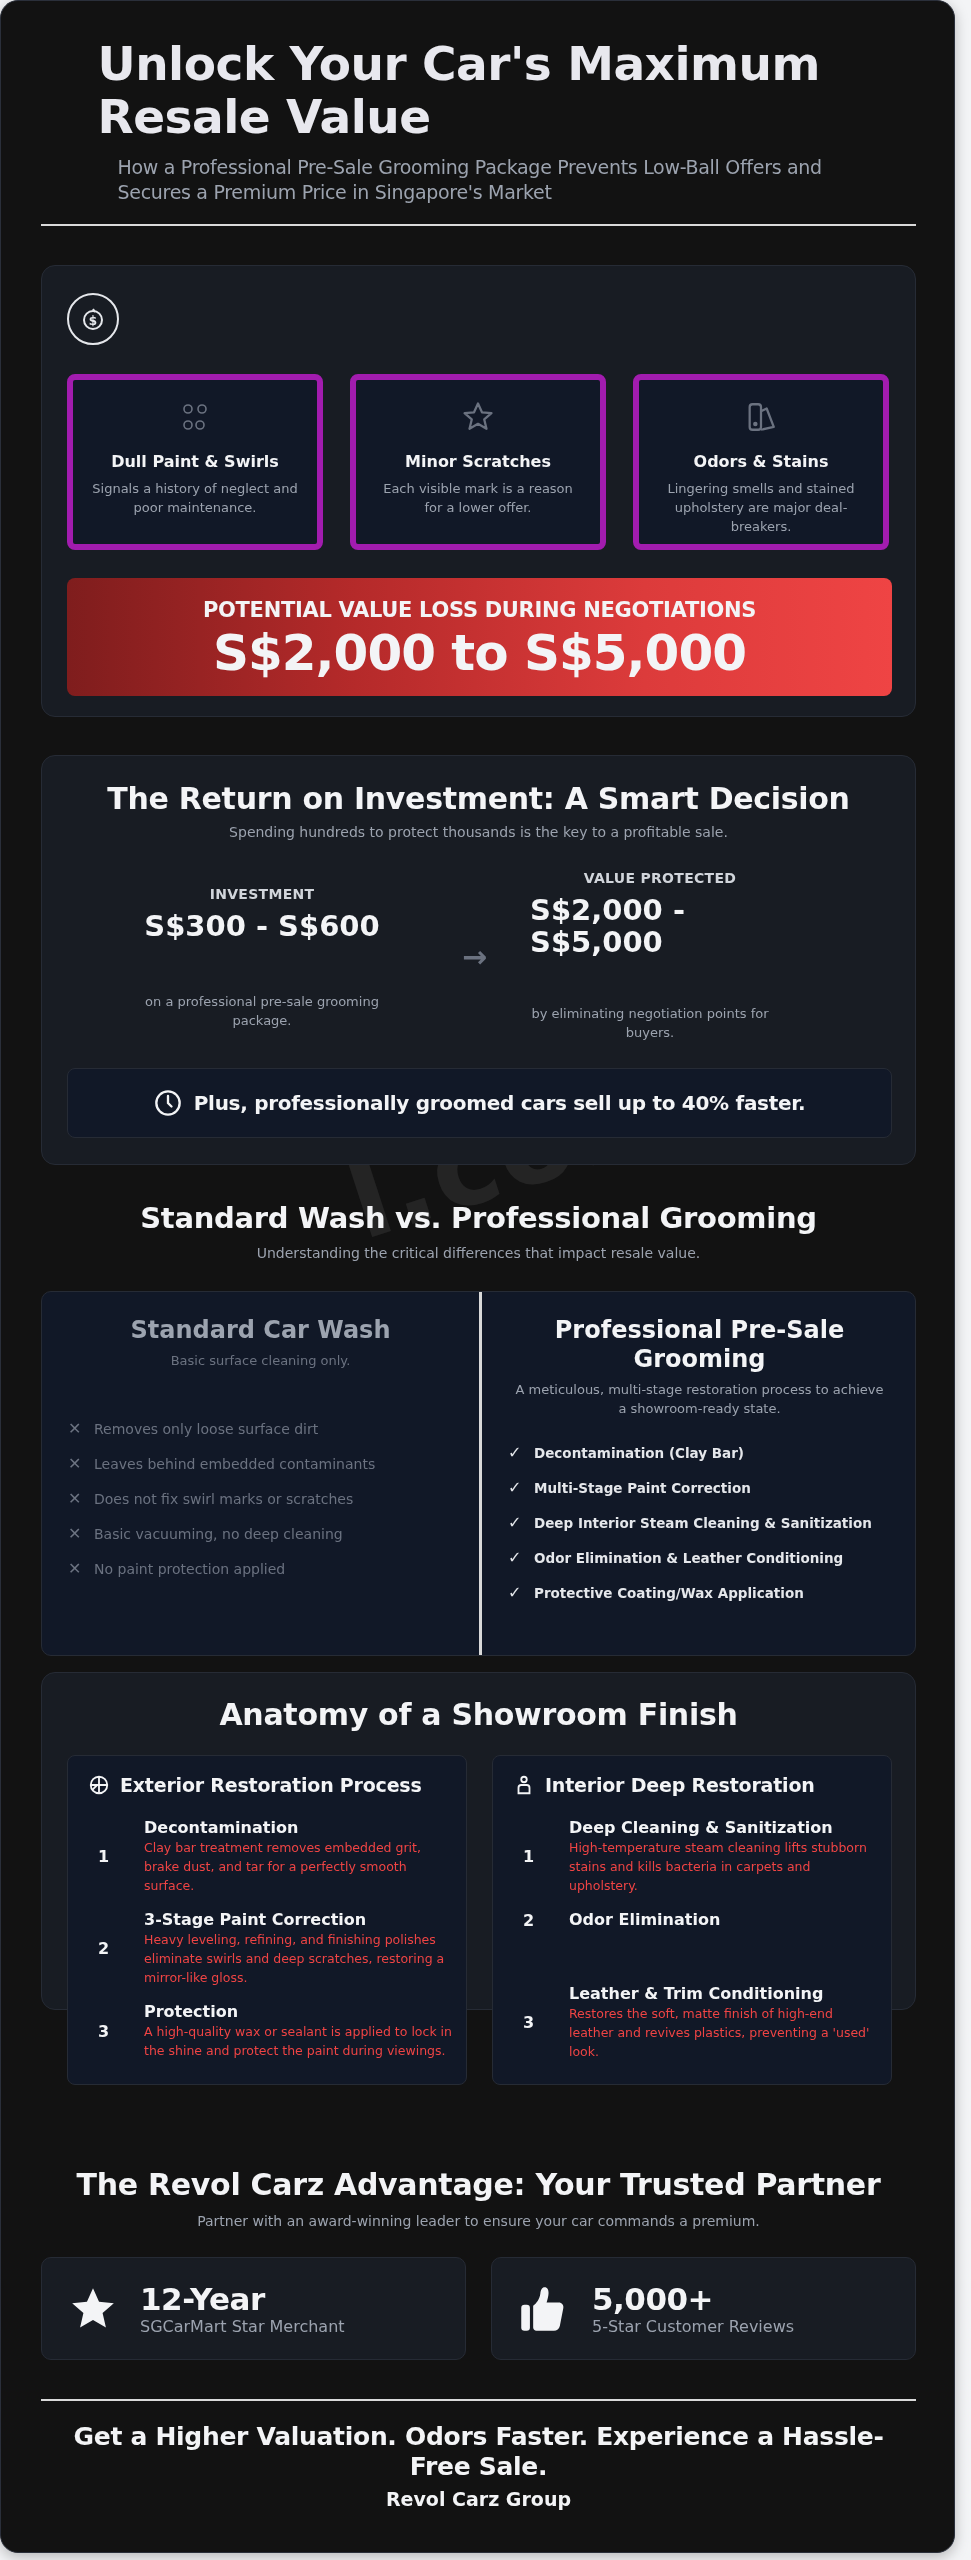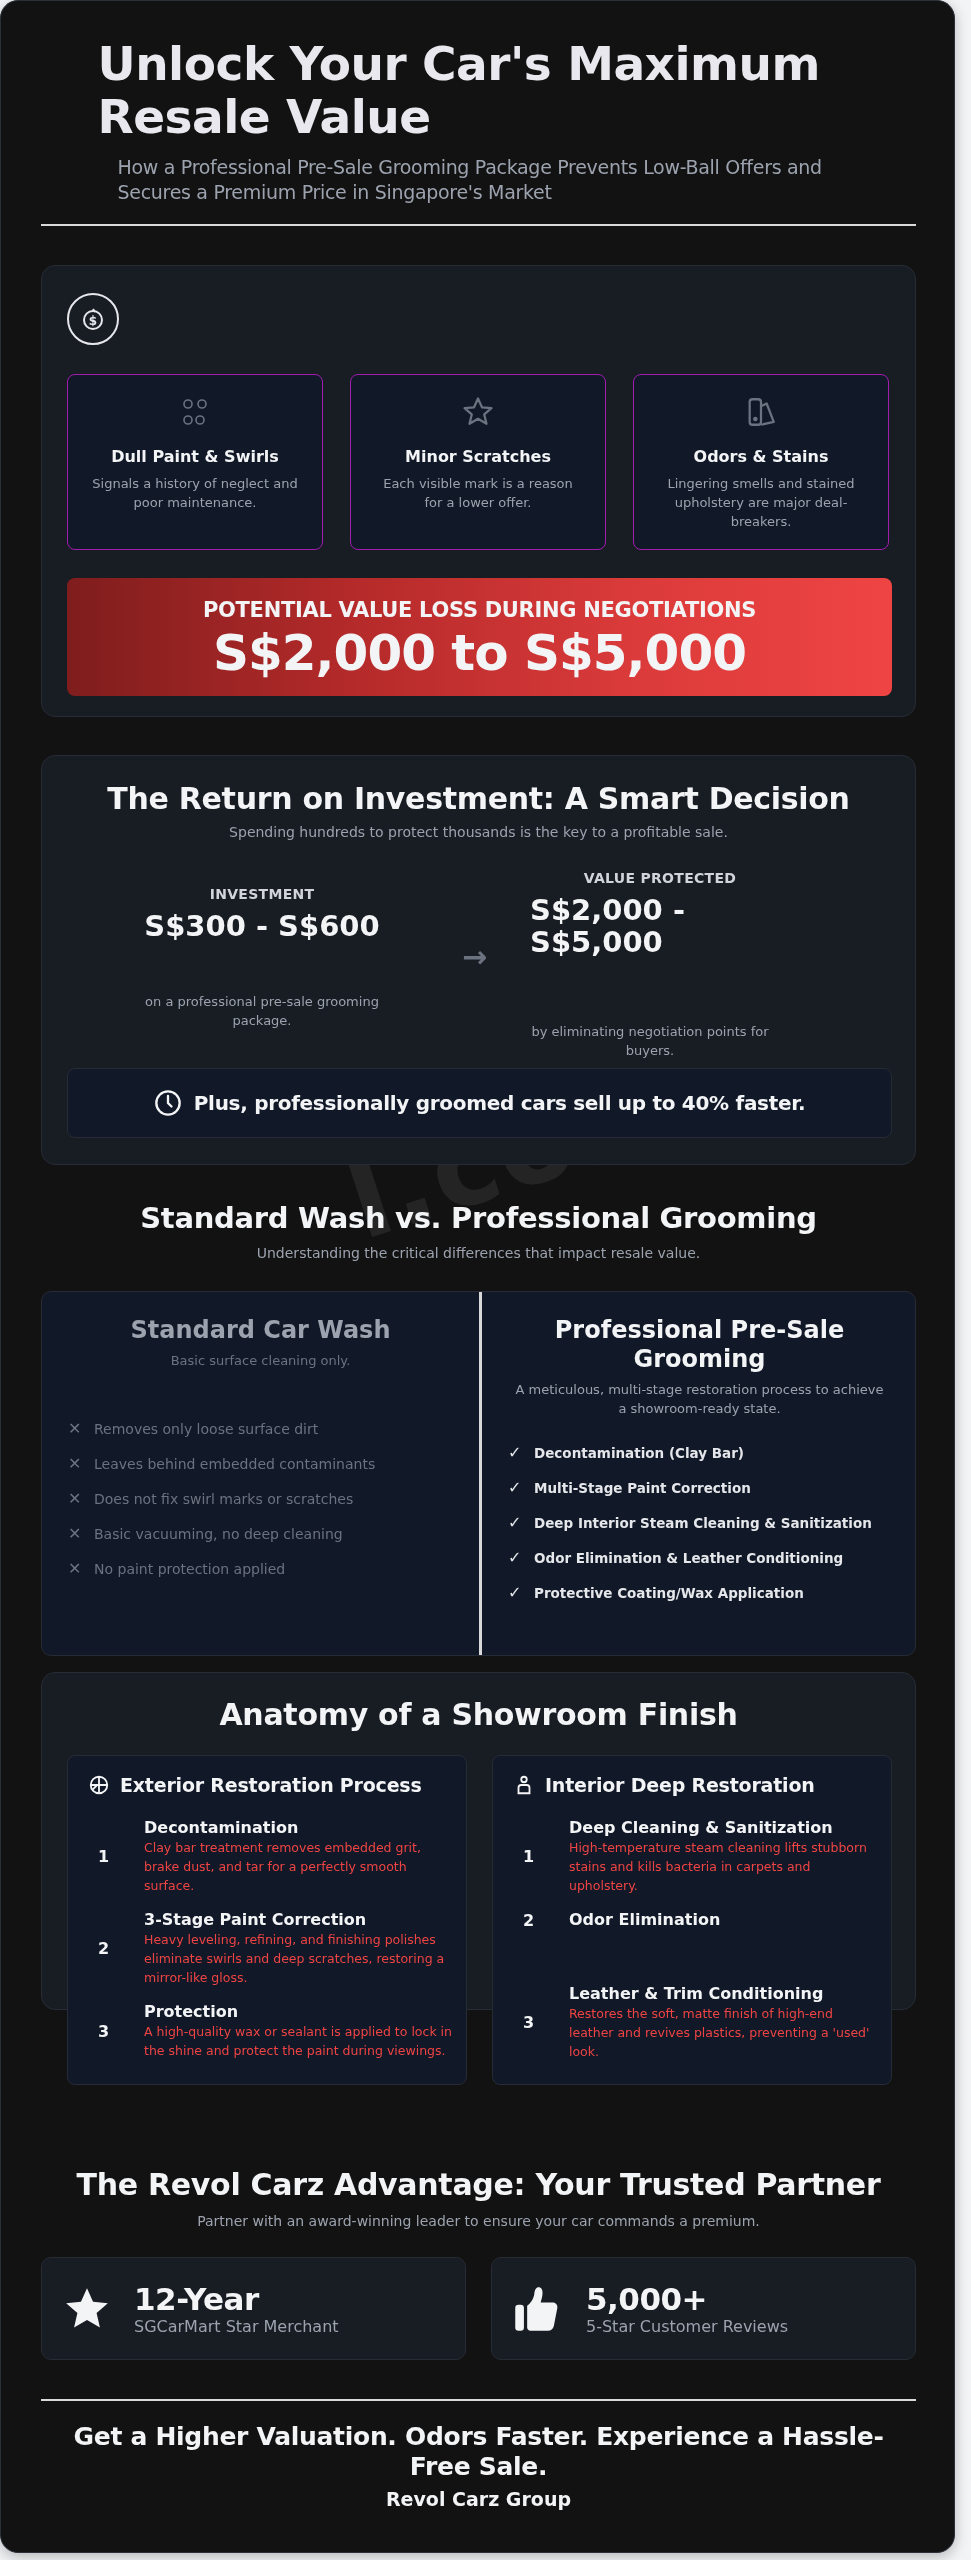--- a/index.html
+++ b/index.html
@@ -41,21 +41,21 @@
     .neglect-head { position: absolute; left: 25px; top: 27px; display: flex; align-items: center; }
     .circle-icon {
       width: 52px; height: 52px; border: 2px solid #e5e7eb; border-radius: 50%;
       display: flex; align-items: center; justify-content: center; margin-right: 12px;
     }
     .neglect-title { font-weight: bold; font-size: 29px; color: #f3f4f6; letter-spacing: -0.3px; }
     .neglect-sub { font-size: 14px; color: #9ca3af; margin-top: 2px; letter-spacing: -0.2px; }
 
     .issue-grid { position: absolute; left: 25px; top: 108px; display: flex; gap: 27px; }
     .issue {
-      width: 256px; height: 176px; background: #111827; border: 1px solid #a21caf;
+      width: 256px; height: 176px; background: #111827; border: 6px solid #a21caf;
       border-radius: 8px; text-align: center; padding-top: 20px;
     }
     .issue svg { display: block; margin: 0 auto; }
     .issue-title { font-weight: bold; font-size: 16px; color: #f3f4f6; margin-top: 18px; }
     .issue-desc { font-size: 13px; color: #9ca3af; line-height: 19px; margin: 8px auto 0; width: 210px; }
 
     .loss-banner {
       position: absolute; left: 25px; top: 312px; width: 825px; height: 118px;
       border-radius: 8px; background: linear-gradient(90deg, #7f1d1d 0%, #b52a2a 35%, #dc3b3b 70%, #ef4444 100%);
       text-align: center; padding-top: 20px;
@@ -101,21 +101,21 @@
     .step { position: absolute; left: 0; width: 100%; display: flex; align-items: center; }
     .step-num { width: 76px; padding-left: 30px; font-weight: bold; font-size: 16px; color: #f3f4f6; }
     .step-body { width: 310px; }
     .step-title { font-weight: bold; font-size: 16px; color: #f3f4f6; line-height: 20px; }
     .step-desc { font-size: 12.5px; color: #ef4444; line-height: 19px; }
 
     
     .stat-card {
       position: absolute; top: 2256px; width: 425px; height: 103px;
       background: #181c23; border: 1px solid #262b35; border-radius: 10px;
-      display: flex; align-items: center; padding-left: 20px;
+      display: flex; align-items: center; padding-left: 26px;
     }
     .stat-value { font-weight: bold; font-size: 31px; color: #f3f4f6; line-height: 36px; letter-spacing: -0.5px; }
     .stat-label { font-size: 16px; color: #9ca3af; line-height: 20px; }
 
     .footer-cta { position: absolute; left: 60px; top: 2421px; width: 835px; text-align: center; font-weight: bold; font-size: 25px; line-height: 30px; color: #f3f4f6; letter-spacing: -0.3px; }
     .footer-brand { position: absolute; left: 0; top: 2487px; width: 955px; text-align: center; font-weight: bold; font-size: 19px; color: #f3f4f6; }
   </style>
 </head>
 <body>
 
@@ -183,21 +183,21 @@
       <div class="roi-label">INVESTMENT</div>
       <div class="roi-value">S$300 - S$600</div>
       <div class="roi-desc" style="margin-top:50px;">on a professional pre-sale grooming package.</div>
     </div>
 
     <div class="arrow">→</div>
 
     <div class="roi-col" style="left:468px; top:114px; width:260px;">
       <div class="roi-label" style="padding-left:40px;">VALUE PROTECTED</div>
       <div class="roi-value" style="text-align:left; width:200px; margin-left:20px;">S$2,000 - S$5,000</div>
-      <div class="roi-desc" style="margin-top:64px; padding-left:20px; width:260px;">by eliminating negotiation points for buyers.</div>
+      <div class="roi-desc" style="margin-top:46px; padding-left:20px; width:260px;">by eliminating negotiation points for buyers.</div>
     </div>
 
     <div class="faster-box">
       <svg width="28" height="28" viewBox="0 0 24 24" fill="none" stroke="#f3f4f6" stroke-width="2" stroke-linecap="round">
         <circle cx="12" cy="12" r="10"></circle>
         <path d="M12 6v6l3 3"></path>
       </svg>
       <span class="faster-text">Plus, professionally groomed cars sell up to 40% faster.</span>
     </div>
   </section>

